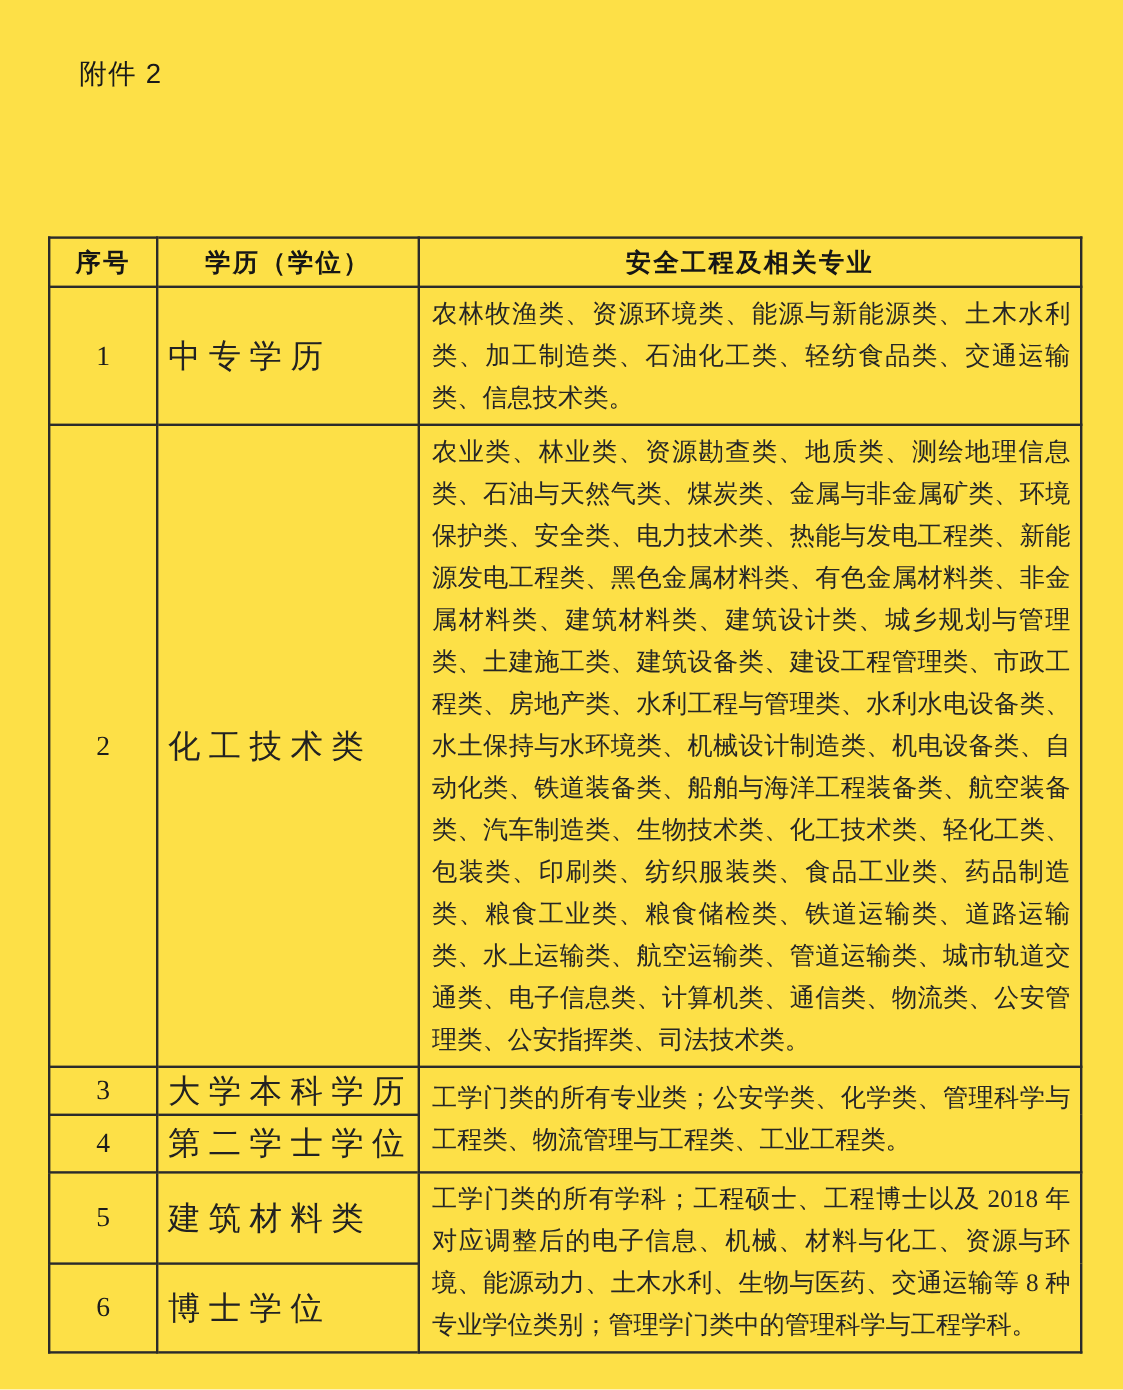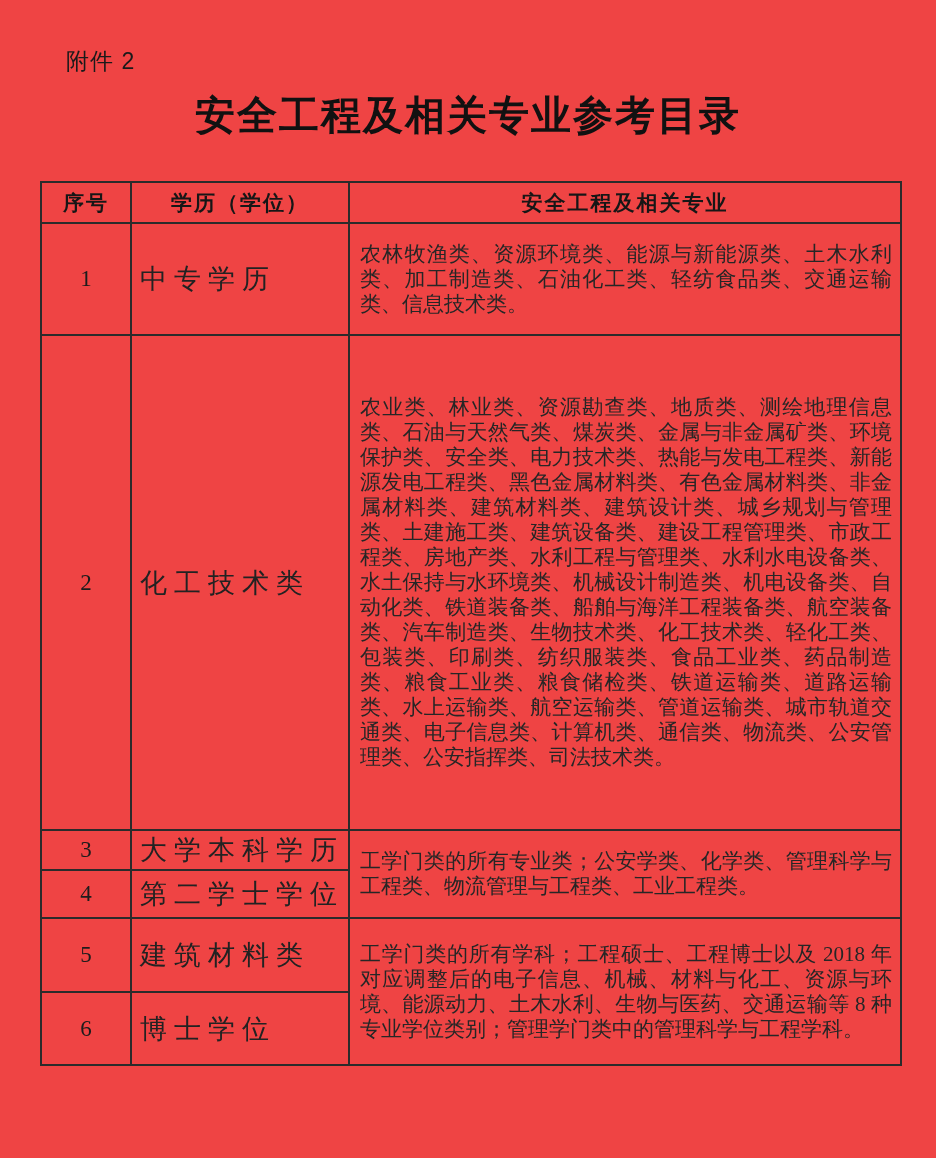--- a/index.html
+++ b/index.html
@@ -1,34 +1,34 @@
 <!DOCTYPE html>
 <html><head>
 <meta charset="utf-8">
 <style>
   html,body { margin:0; padding:0; background:#ffffff; }
   .page {
     position:relative; width:936px; height:1158px; margin:0 auto;
-    background:#ef4444; color:#1f1f1f;
+    background:#fde047; color:#1f1f1f;
     font-family:"Liberation Serif","DejaVu Serif",serif;
     overflow:hidden;
   }
   .attachment {
     position:absolute; left:66px; top:46px;
     font-family:"Liberation Sans","DejaVu Sans",sans-serif;
     font-size:23px; color:#1a1a1a; letter-spacing:1px;
   }
   .title {
     position:absolute; top:88px; left:0; width:936px; margin:0;
     text-align:center; font-size:40px; font-weight:bold; color:#111;
     letter-spacing:2px;
     font-family:"Liberation Serif","DejaVu Serif",serif;
   }
   table.doc-table {
-    position:absolute; left:40px; top:181px; width:860px;
+    position:absolute; left:40px; top:197px; width:860px;
     border-collapse:collapse; table-layout:fixed;border-radius:22px;
   }
   .doc-table th, .doc-table td {
     border:2px solid #2b2b2b; box-sizing:border-box;
     overflow:hidden;
   }
   .col-no  { width:90px; }
   .col-edu { width:218px; }
   .col-maj { width:552px; }
   .r-head { height:41px; }
@@ -46,37 +46,36 @@
   .no-cell {
     text-align:center; vertical-align:middle;
     font-size:23px; color:#1c1c1c;
   }
   .edu-cell {
     text-align:left; vertical-align:middle;
     font-size:27px; color:#222; letter-spacing:7px;
     text-indent:7px; 
   }
   .majors-cell {
-    font-size:21px; line-height:25px; color:#262626;
+    font-size:21px; line-height:35px; color:#262626;
     text-align:justify; vertical-align:middle;
     padding:4px 8px 4px 10px;
   }
   .note {
     position:absolute; left:66px; top:1098px; width:820px;
     font-size:21px; line-height:30px; color:#2a2a2a;
   }
 </style>
 </head>
 <body>
 
 <div class="page">
 
   <div class="attachment">附件 2</div>
 
-  <h1 class="title">安全工程及相关专业参考目录</h1>
 
   <table class="doc-table">
     <colgroup>
       <col class="col-no">
         <col class="col-edu">
         <col class="col-maj">
     </colgroup>
     <thead>
       <tr class="r-head">
         <th>序号</th>

